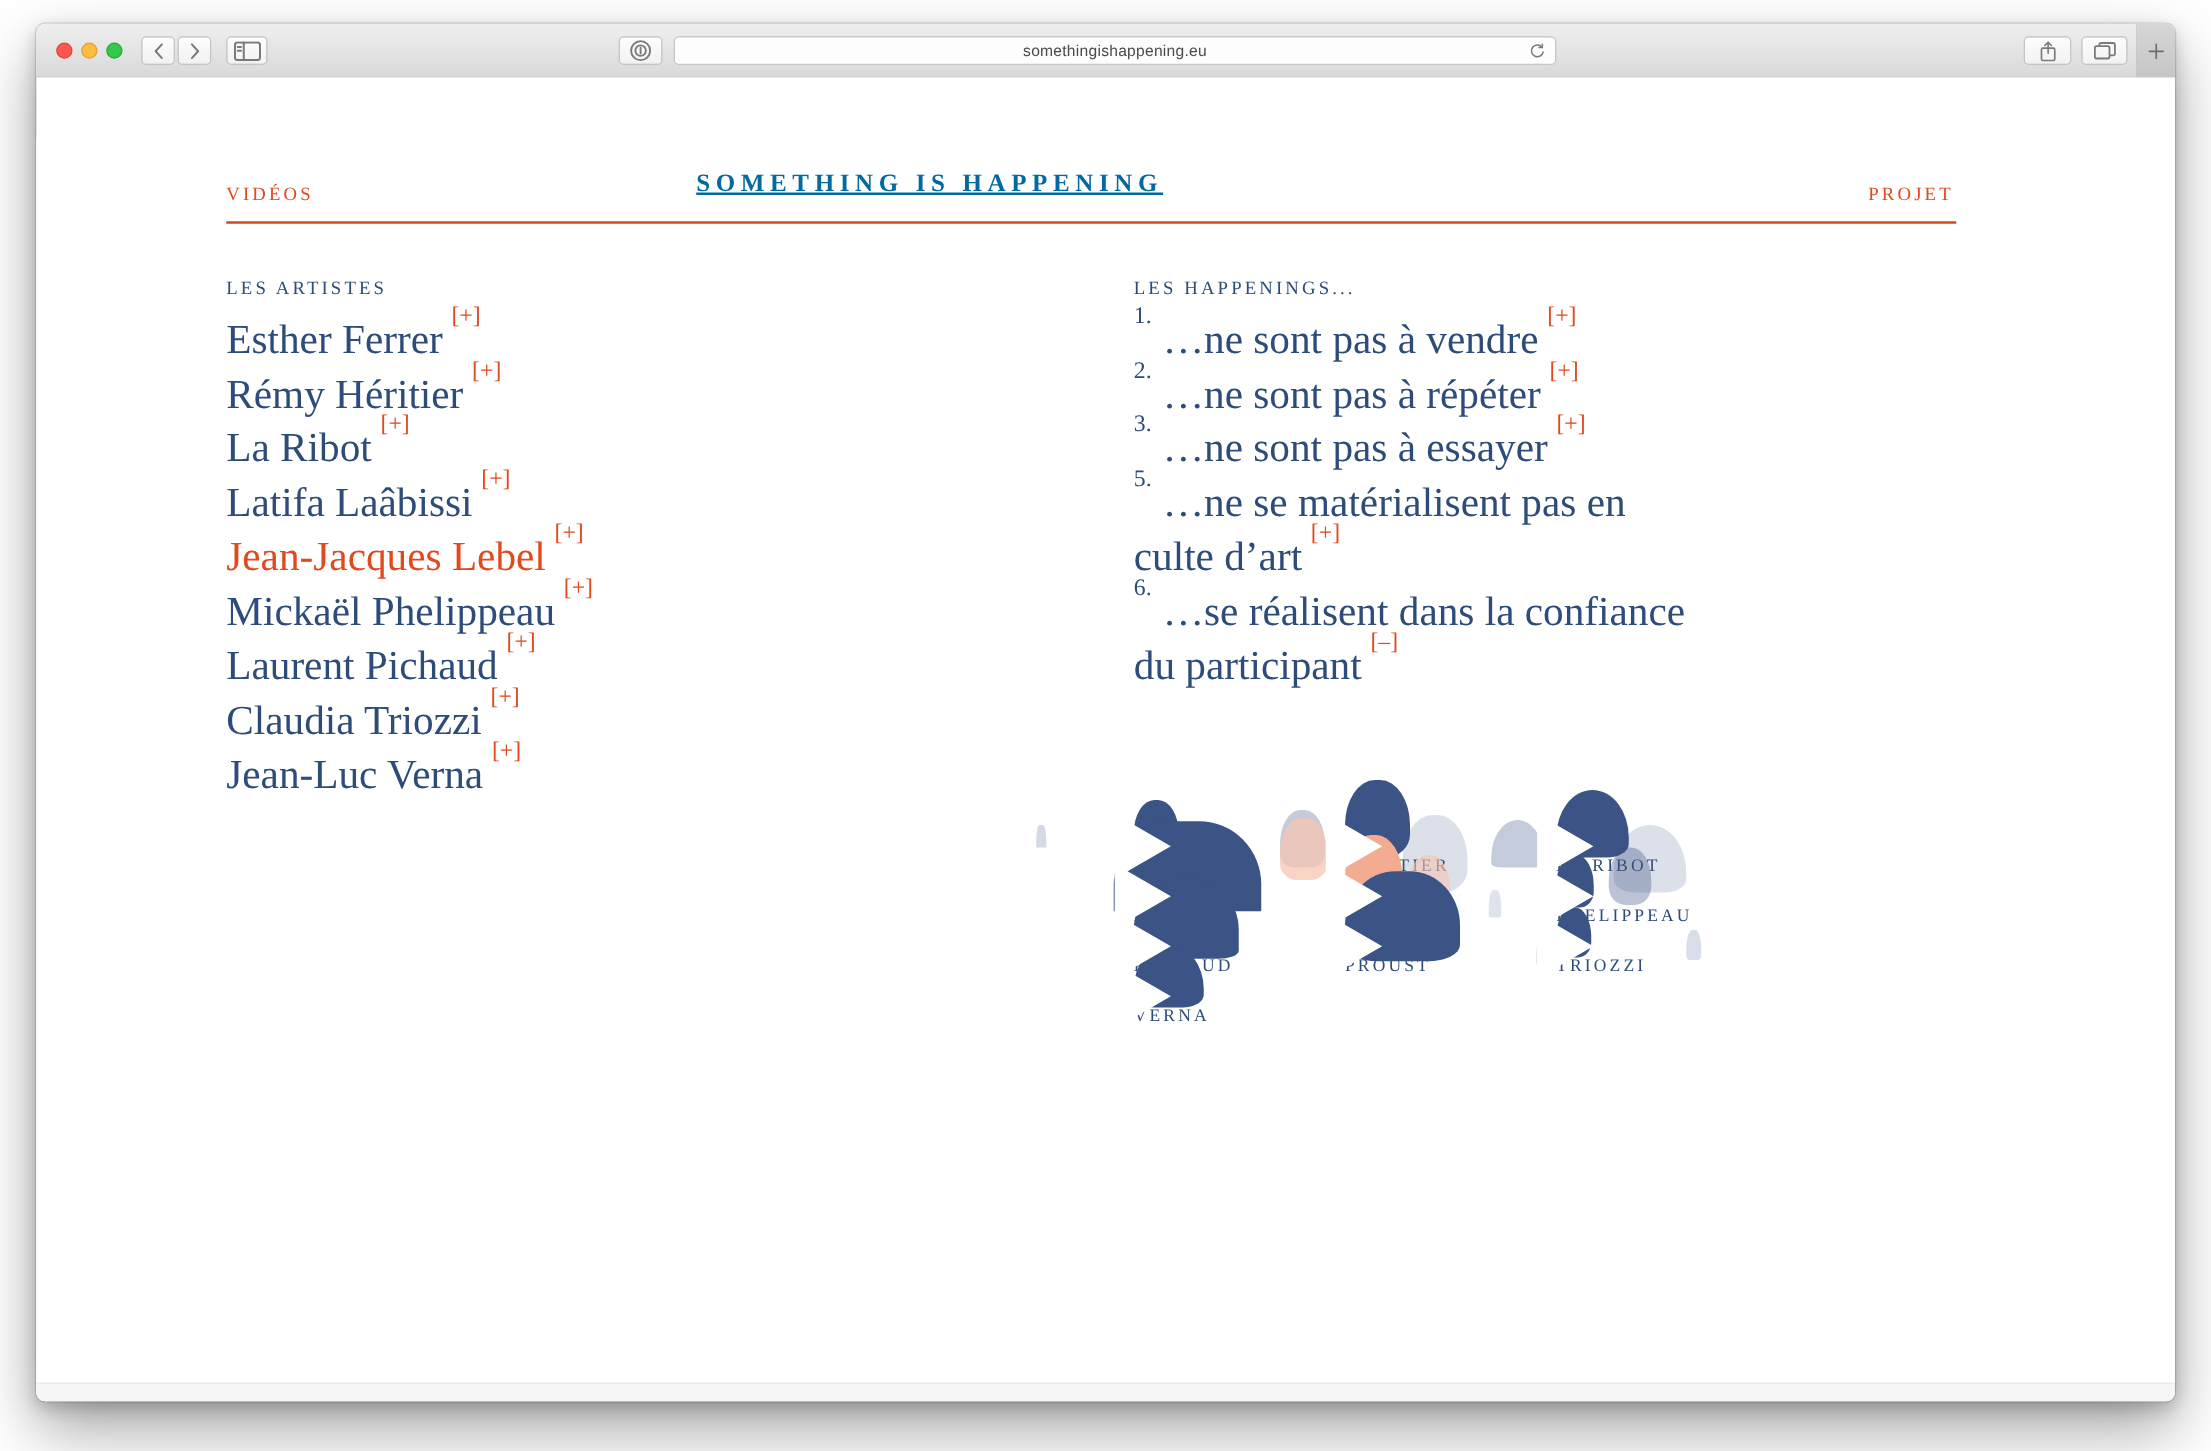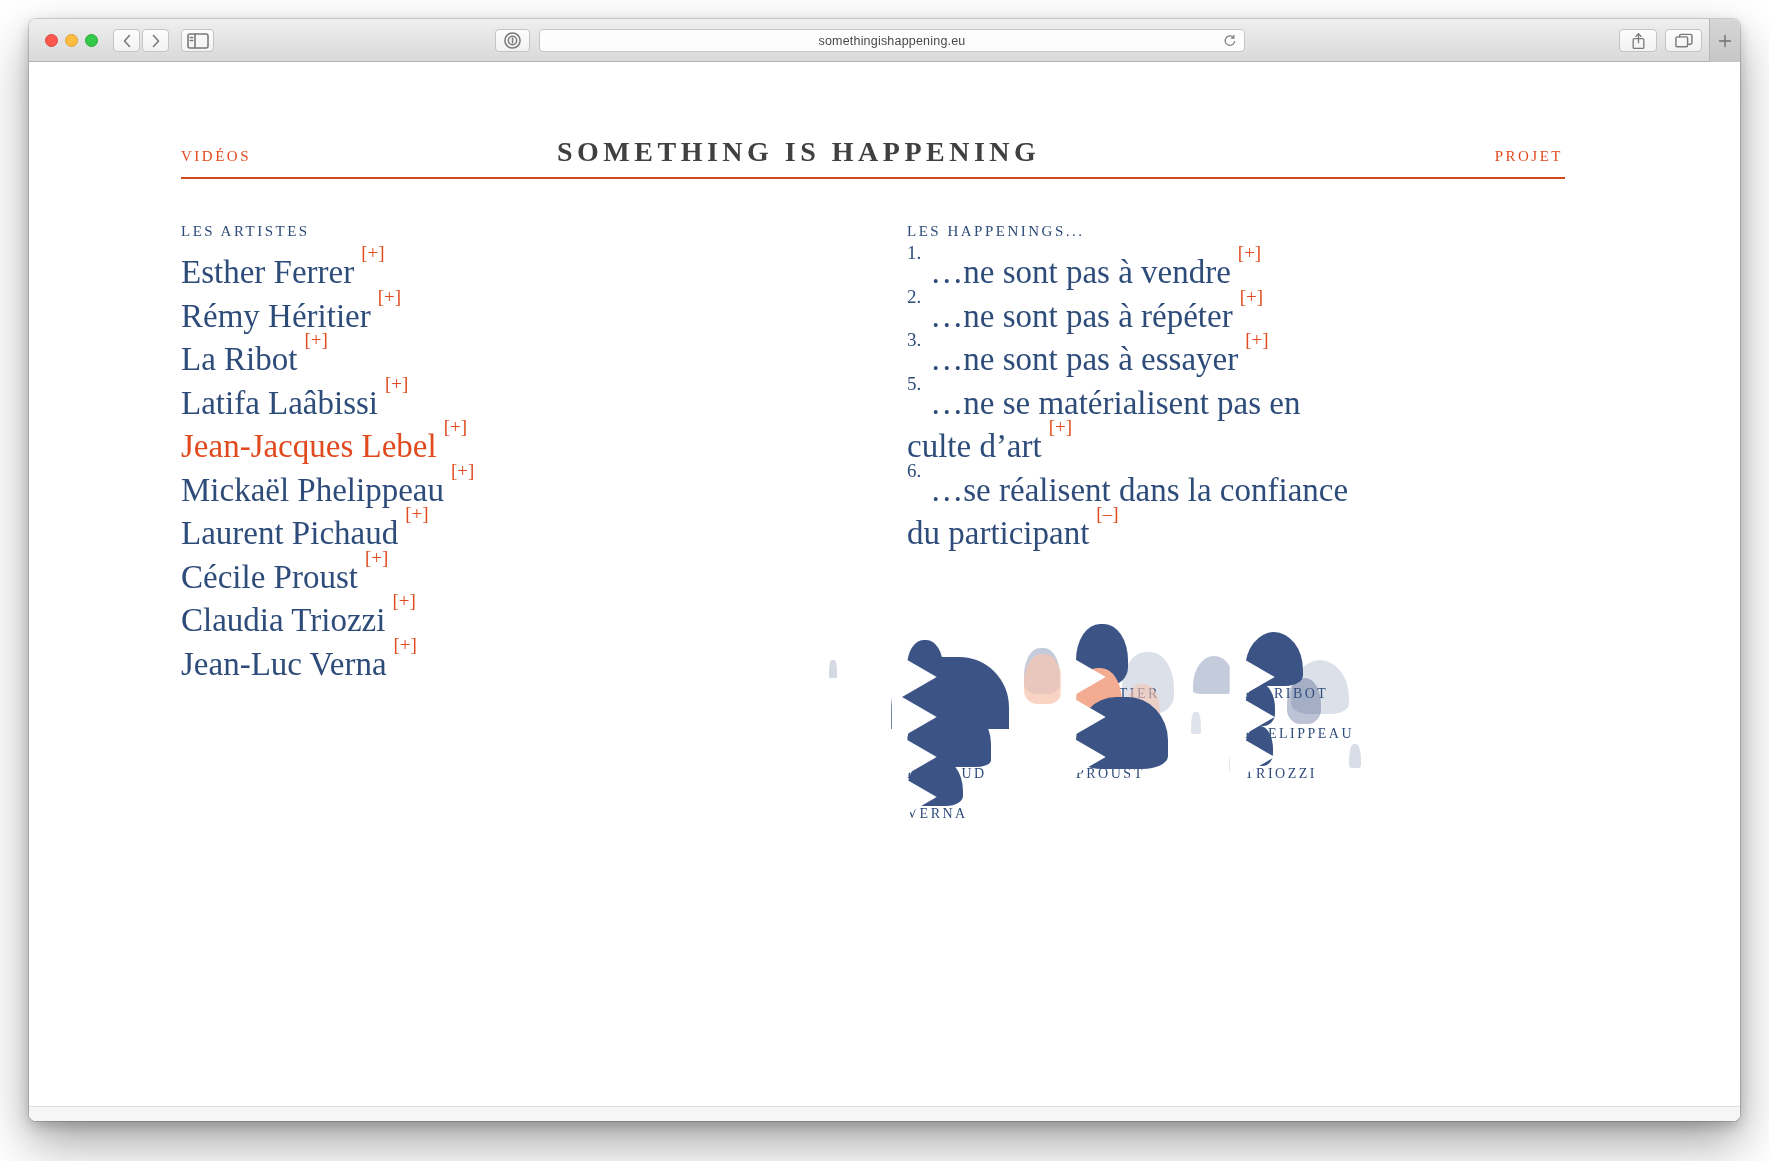--- a/index.html
+++ b/index.html
@@ -48,22 +48,22 @@
   .newtab svg { stroke:#6f6f6f; stroke-width:1.4; stroke-linecap:round; }
 
   
   .page { position:absolute; left:0; top:44px; right:0; bottom:0; background:#fff;
           border-radius:0 0 7px 7px; overflow:hidden; color:#2e4c7a;margin-top:48px; }
 
   .navlink { position:absolute; top:37px; font-size:15px; letter-spacing:2.5px;
              color:#e04a1e; cursor:pointer; }
   .nav-left  { left:152px; }
   .nav-right { right:177px; }
-  .site-title { position:absolute; left:528px; top:25px; font-size:28px;
-                letter-spacing:4.5px; color:#404040; white-space:nowrap; }
+  .site-title { position:absolute; left:528px; top:25px; font-size:20px;
+                letter-spacing:4.5px; color:#0369a1; white-space:nowrap;text-decoration:underline; }
   .head-rule { position:absolute; left:152px; top:66px; width:1384px; height:2px;
                background:#d3491d; }
 
   .col-head { font-size:15px; letter-spacing:2.5px; color:#2e4c7a; }
 
   
   .artists { position:absolute; left:152px; top:112px; width:560px; }
   .artists .col-head { display:block; margin-bottom:11px; }
   .artist-list { list-style:none; }
   .artist-list li { font-size:33px; line-height:43.5px; white-space:nowrap; }
@@ -214,21 +214,20 @@
     <section class="artists">
       <span class="col-head">LES ARTISTES</span>
       <ul class="artist-list">
         <li><span class="aname">Esther Ferrer</span><sup class="smark">[+]</sup></li>
         <li><span class="aname">Rémy Héritier</span><sup class="smark">[+]</sup></li>
         <li><span class="aname">La Ribot</span><sup class="smark">[+]</sup></li>
         <li><span class="aname">Latifa Laâbissi</span><sup class="smark">[+]</sup></li>
         <li class="sel"><span class="aname">Jean-Jacques Lebel</span><sup class="smark">[+]</sup></li>
         <li><span class="aname">Mickaël Phelippeau</span><sup class="smark">[+]</sup></li>
         <li><span class="aname">Laurent Pichaud</span><sup class="smark">[+]</sup></li>
-        <li><span class="aname">Cécile Proust</span><sup class="smark">[+]</sup></li>
         <li><span class="aname">Claudia Triozzi</span><sup class="smark">[+]</sup></li>
         <li><span class="aname">Jean-Luc Verna</span><sup class="smark">[+]</sup></li>
       </ul>
     </section>
 
     <section class="happenings">
       <span class="col-head">LES HAPPENINGS...</span>
       <div class="hap-item"><sup class="hnum">1.</sup><span class="htext">…ne sont pas à vendre</span><sup class="smark">[+]</sup></div>
       <div class="hap-item"><sup class="hnum">2.</sup><span class="htext">…ne sont pas à répéter</span><sup class="smark">[+]</sup></div>
       <div class="hap-item"><sup class="hnum">3.</sup><span class="htext">…ne sont pas à essayer</span><sup class="smark">[+]</sup></div>

